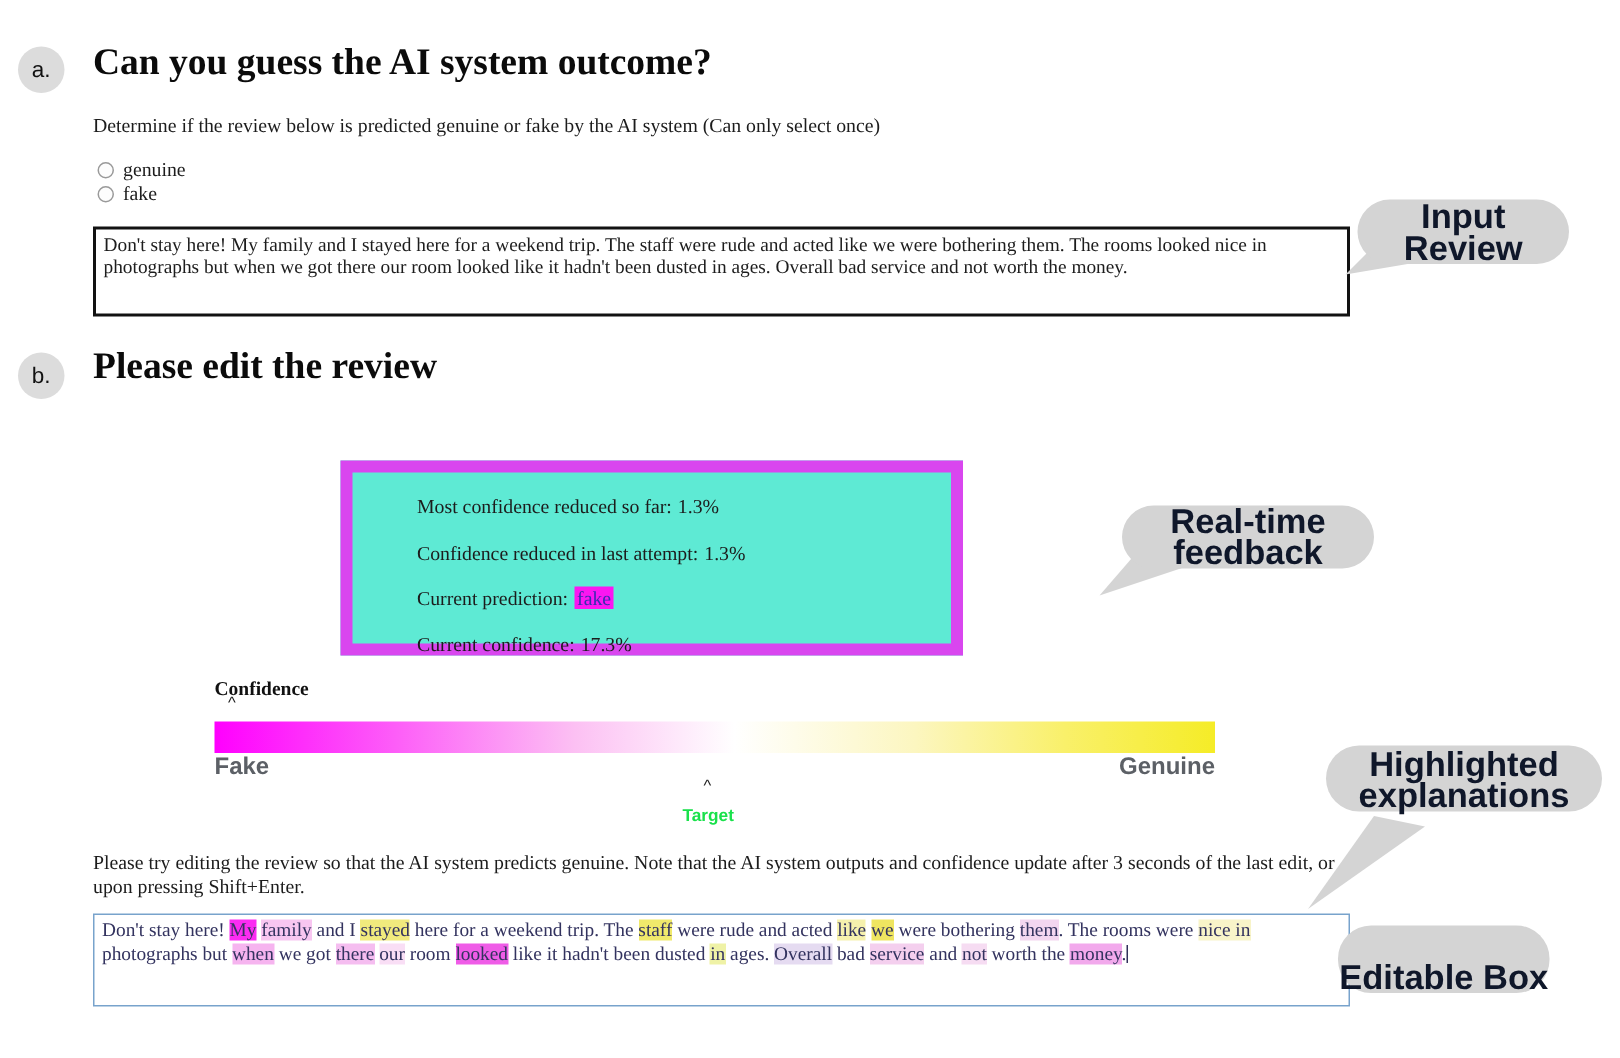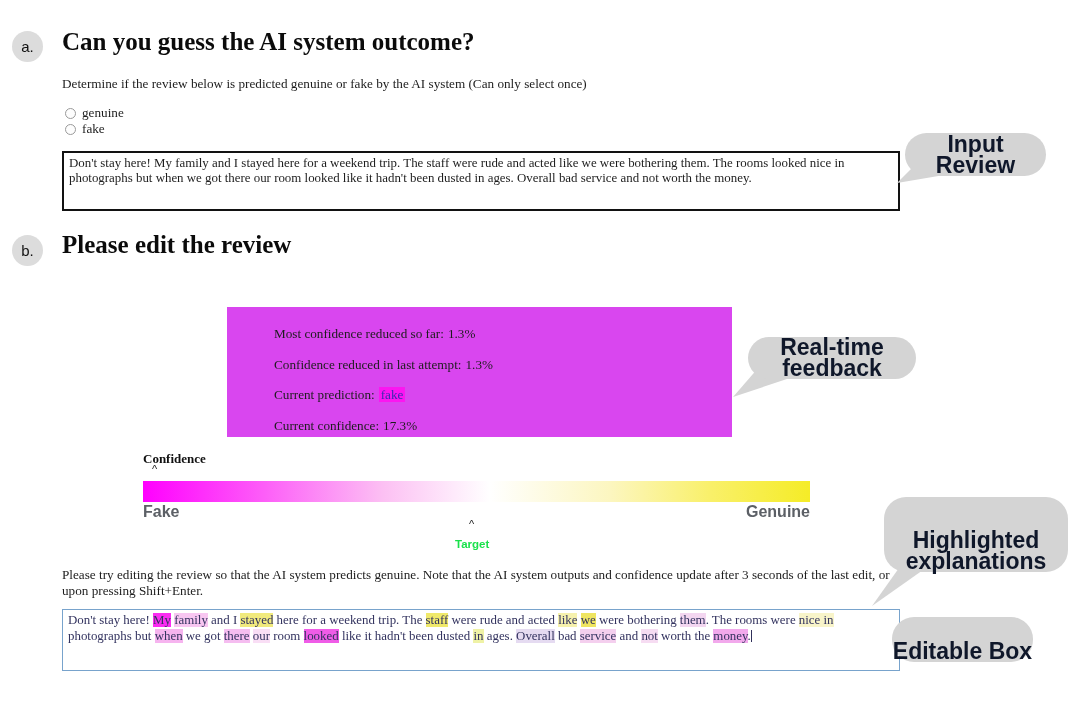--- a/index.html
+++ b/index.html
@@ -13,22 +13,22 @@
   .body-text { position:absolute; left:62px; font-size:13.2px; color:#1c1c1c; }
 
   .radio-row { position:absolute; left:65px; display:flex; align-items:center; gap:6px;
                font-size:13.2px; color:#1c1c1c; }
   .radio-circle { width:11px; height:11px; border-radius:50%; border:1px solid #9a9a9a;
                   background:#fdfdfd; display:inline-block; }
 
   .review-box { position:absolute; left:62px; width:838px; border:2px solid #121212;
                 background:#fff; padding:3px 5px; font-size:12.9px; line-height:15px; color:#1d1d1d; }
 
-  .feedback-box { position:absolute; left:227px; top:307px; width:505px; height:130px;
-                  border:4px solid #d946ef; background:#d946ef; padding:15px 10px 0 43px; }
+  .feedback-box { position:absolute; left:227px; top:307px; width:415px; height:130px;
+                  border:8px solid #d946ef; background:#5eead4; padding:15px 10px 0 43px; }
   .feedback-line { font-size:13.2px; color:#1c1c1c; margin-bottom:14.5px; }
   .feedback-line .val { margin-left:4px; }
   .pred-highlight { background:#fb16f1; color:#3a2bb0; padding:0 2px; }
 
   .conf-label { position:absolute; left:143px; top:451px; font-size:13px; font-weight:bold; color:#111; }
   .caret { position:absolute; font-family:"Liberation Sans", sans-serif; font-size:11px; color:#222; }
   .grad-bar { position:absolute; left:143px; top:481px; width:667px; height:21px;
               background:linear-gradient(90deg,#ff00fe 0%,#fd5df8 18%,#fcc0f3 36%,#ffffff 52%,#fcf6c0 70%,#f9f06a 85%,#f5ec27 100%); }
   .scale-end { position:absolute; top:503px; font-family:"Liberation Sans", sans-serif;
                font-size:16px; font-weight:bold; color:#5c6066; }
@@ -108,20 +108,20 @@
     <polygon points="916,544 872,606 950,551" fill="#d4d4d4"></polygon>
     <polygon points="954,626 903,641 954,654" fill="#d4d4d4"></polygon>
   </svg>
 
   <div class="bubble" style="left:905px; top:133px; width:141px; height:43px;">
     <span>Input Review</span>
   </div>
   <div class="bubble" style="left:748px; top:325px; width:168px; height:42px; padding:0 28px;margin-top:12px;">
     <span>Real-time feedback</span>
   </div>
-  <div class="bubble" style="left:884px; top:497px; width:184px; height:75px; padding:0 24px;">
+  <div class="bubble" style="left:884px; top:497px; width:184px; height:44px; padding:0 24px;">
     <span>Highlighted explanations</span>
   </div>
   <div class="bubble" style="left:892px; top:617px; width:141px; height:45px;">
     <span>Editable Box</span>
   </div>
 
 </div>
 
 </body></html>

